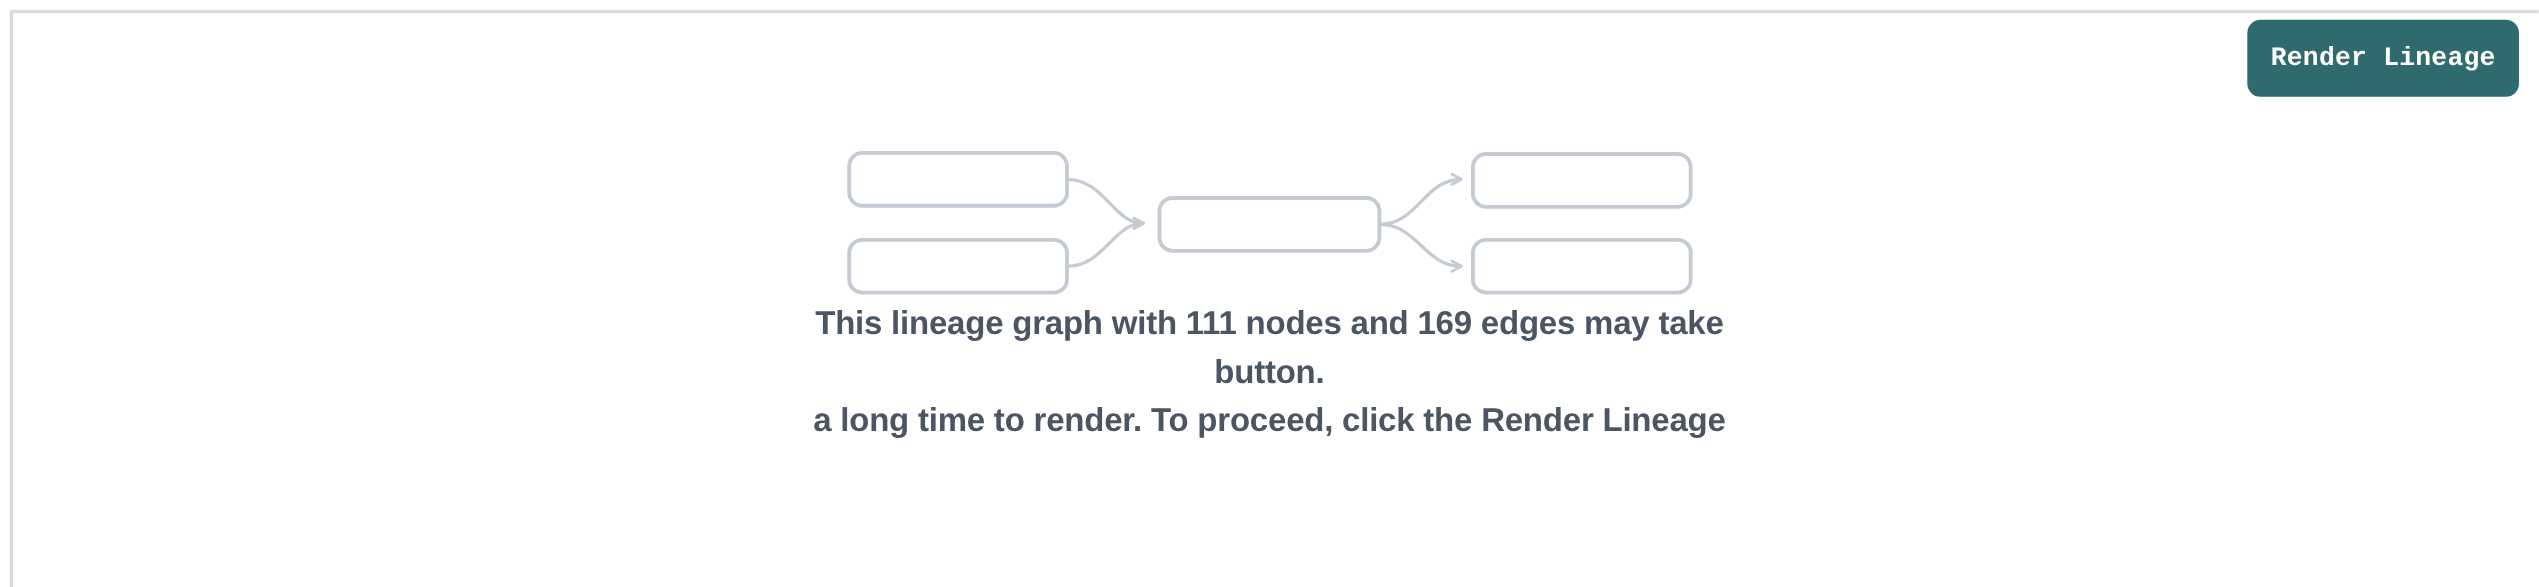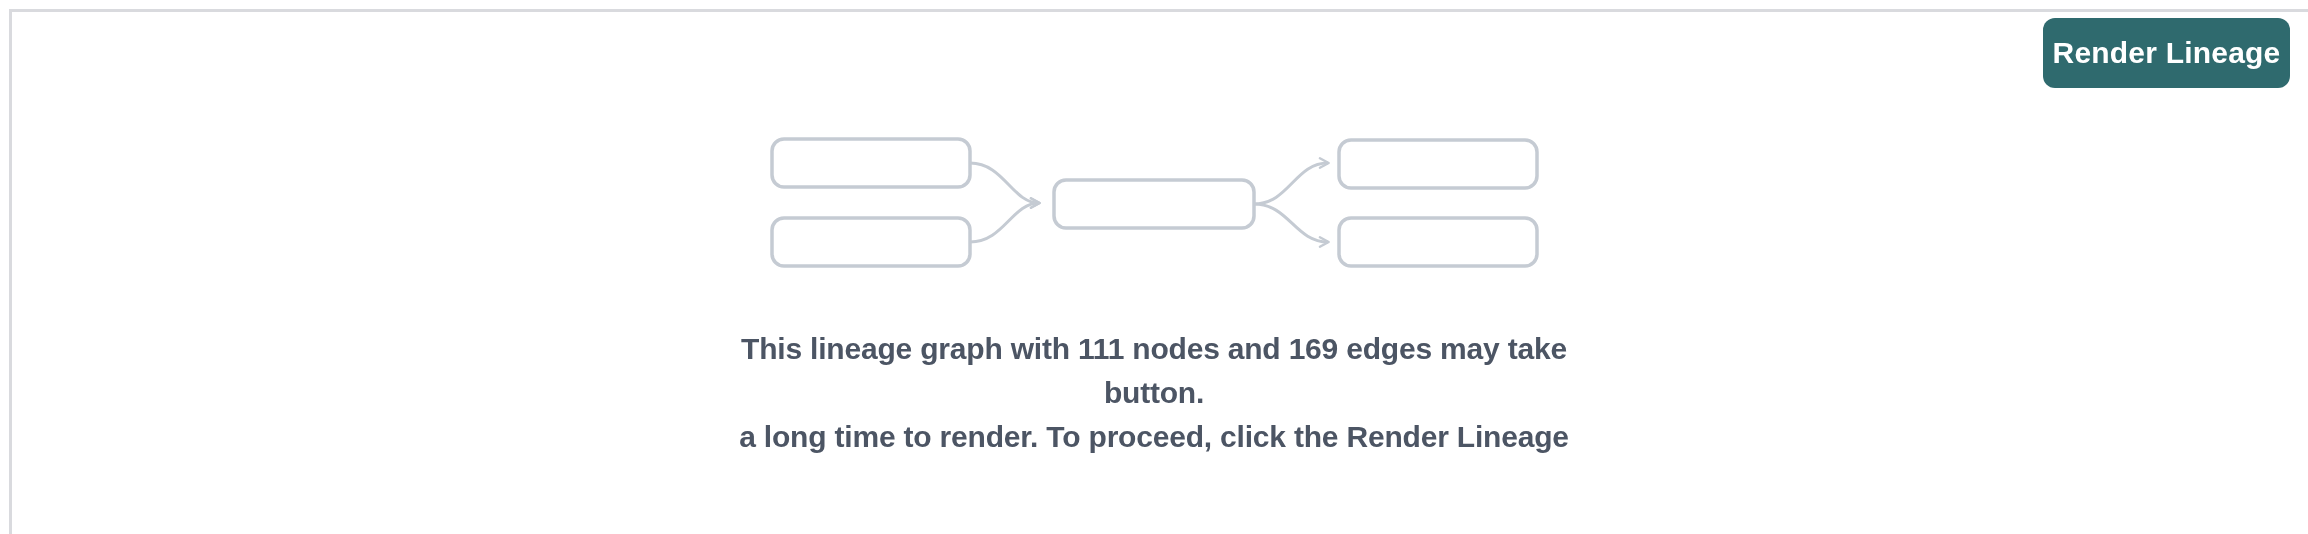--- a/index.html
+++ b/index.html
@@ -34,22 +34,22 @@
   .render-btn {
     position: absolute;
     top: 18px;
     right: 18px;
     width: 247px;
     height: 70px;
     border: none;
     border-radius: 12px;
     background: var(--accent_teal, #2f6a6e);
     color: var(--button_text, #ffffff);
-    font-family: Liberation Sans, sans-serif;
-    font-size: 30px;
+    font-family: Liberation Mono, monospace;
+    font-size: 24px;
     font-weight: bold;
     letter-spacing: 0.2px;
     display: flex;
     align-items: center;
     justify-content: center;
     cursor: pointer;
   }
   .center-content {
     position: absolute;
     top: 132px;
@@ -72,21 +72,20 @@
   .graph-edge {
     fill: none;
     stroke: var(--edge, #c5cbd3);
     stroke-width: 3;
   }
   .edge-arrow {
     fill: none;
     stroke: var(--edge, #c5cbd3);
   }
   .message {
-    margin-top: 54px;
     text-align: center;
     color: var(--message_text, #4c5564);
     font-size: 30px;
     font-weight: bold;
     line-height: 44px;
     letter-spacing: -0.2px;
   }
   .message div {
     white-space: nowrap;
   }

